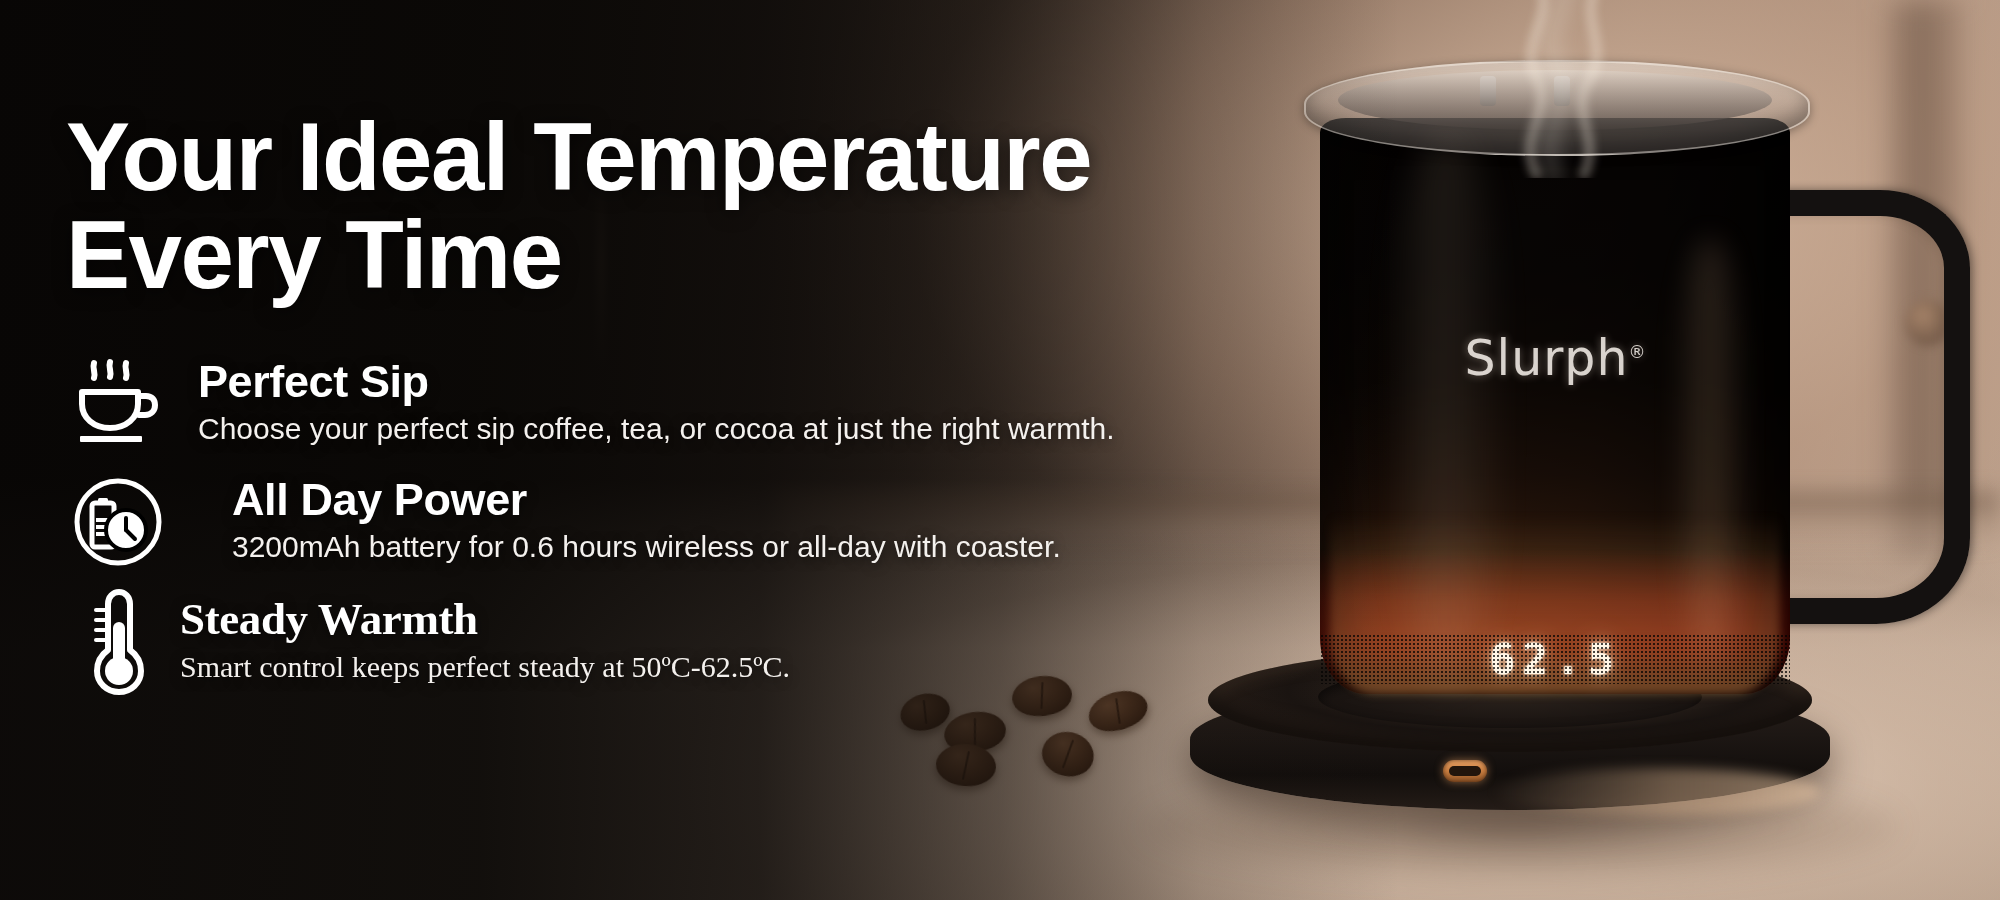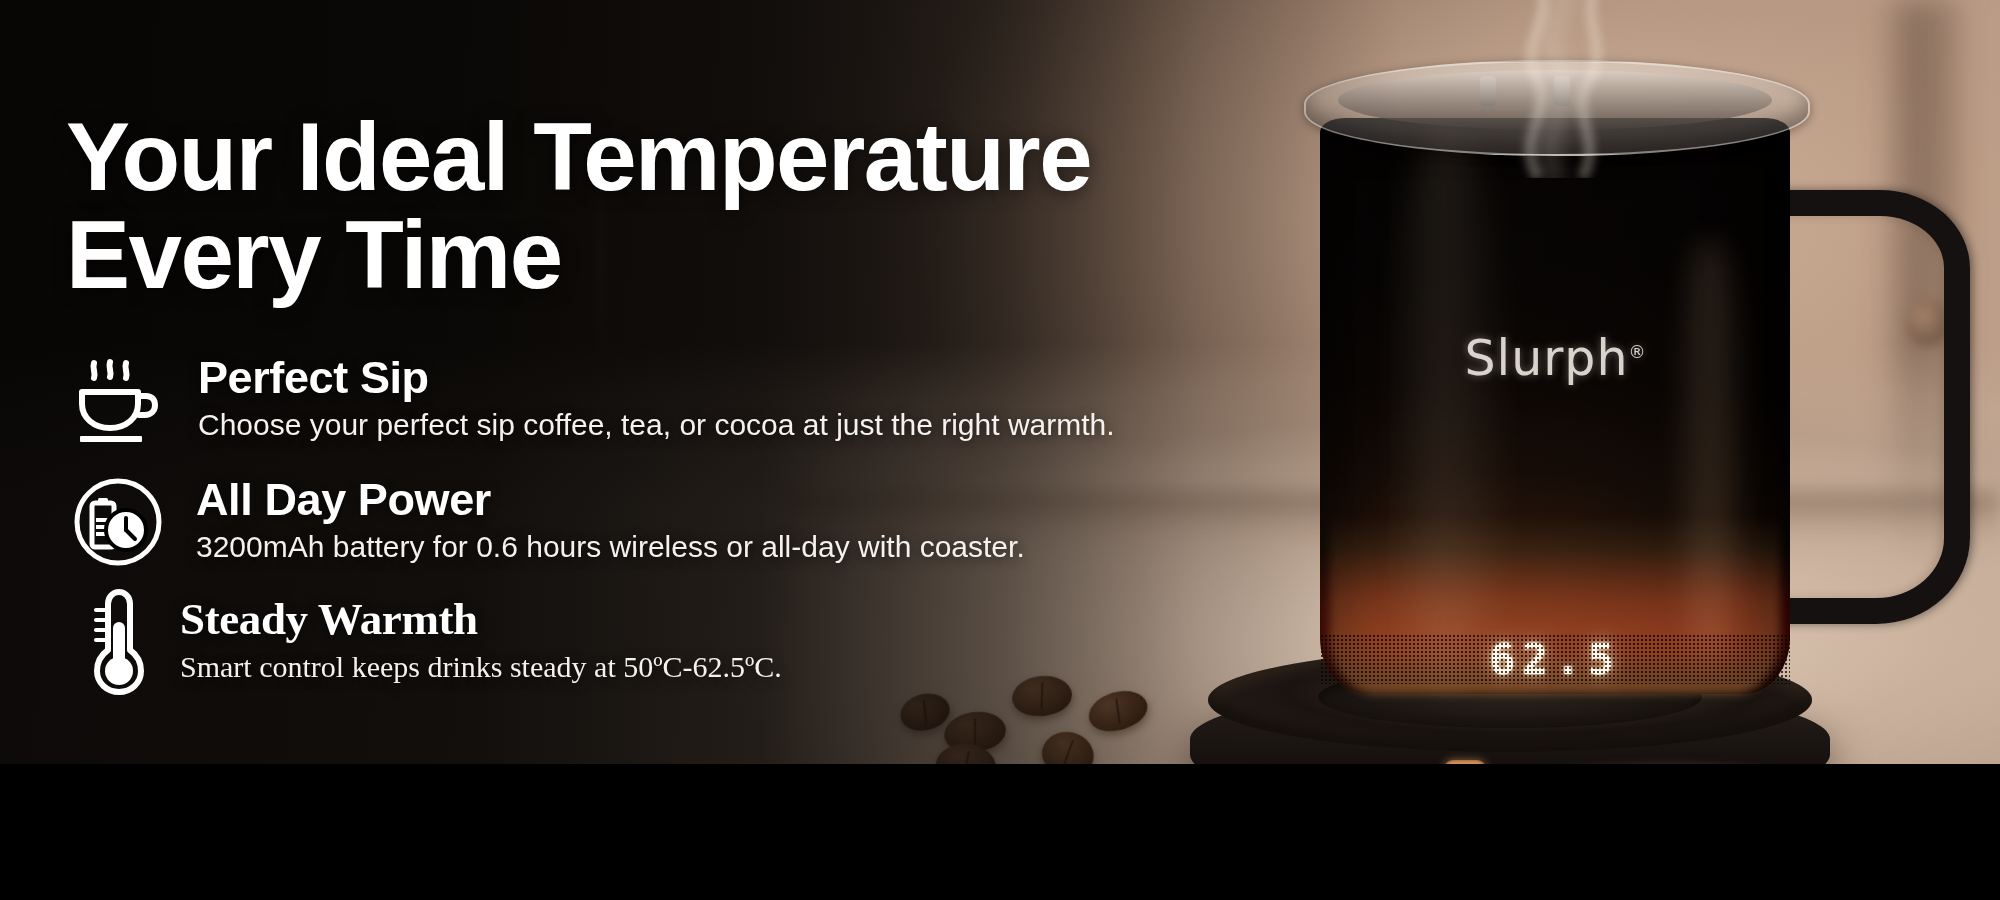--- a/index.html
+++ b/index.html
@@ -4,21 +4,21 @@
 <title>Slurph Smart Mug Banner</title>
 <style>
   html, body {
     margin: 0;
     padding: 0;
     background: #000;
   }
   .banner {
     position: relative;
     width: 2000px;
-    height: 764px;
+    height: 900px;
     overflow: hidden;
     font-family: "Liberation Sans", sans-serif;
     background: #4d7c0f;
   }
 
   
   .photo-bg {
     position: absolute;
     inset: 0;
   }
@@ -445,22 +445,22 @@
     font-weight: 400;
     line-height: 1.2;
     margin: 0;
     text-shadow: 0 2px 12px rgba(0,0,0,0.6);
   }
 
   
   .feature.f1 .feature-text { padding-left: 18px; }
   .feature.f2 .feature-text { padding-left: 16px; }
   .feature.f3 .feature-text { padding-left: 0px; font-family: Liberation Serif, serif; }
-  .feature.f1 { margin-bottom: 18px; }
-  .feature.f2 { margin-bottom: 16px; }
+  .feature.f1 { margin-bottom: 18px; align-items: center; }
+  .feature.f2 { margin-bottom: 16px; gap: 36px; }
 </style>
 </head>
 <body>
 
 <div class="banner">
 
   <div class="photo-bg">
     <div class="bg-wall"></div>
     <div class="bg-seam"></div>
     <div class="bg-knob"></div>
@@ -586,20 +586,20 @@
             <g stroke="#ffffff" stroke-width="4" stroke-linecap="round">
               <path d="M22 22 H 32"></path>
               <path d="M22 32 H 32"></path>
               <path d="M22 42 H 32"></path>
               <path d="M22 52 H 32"></path>
             </g>
           </svg>
         </span>
         <span class="feature-text">
           <h2 class="feature-title">Steady Warmth</h2>
-          <p class="feature-desc">Smart control keeps drinks steady at 50ºC-62.5ºC.</p>
+          <p class="feature-desc">Smart control keeps perfect steady at 50ºC-62.5ºC.</p>
         </span>
       </li>
 
     </ul>
   </div>
 
 </div>
 
 </body></html>

